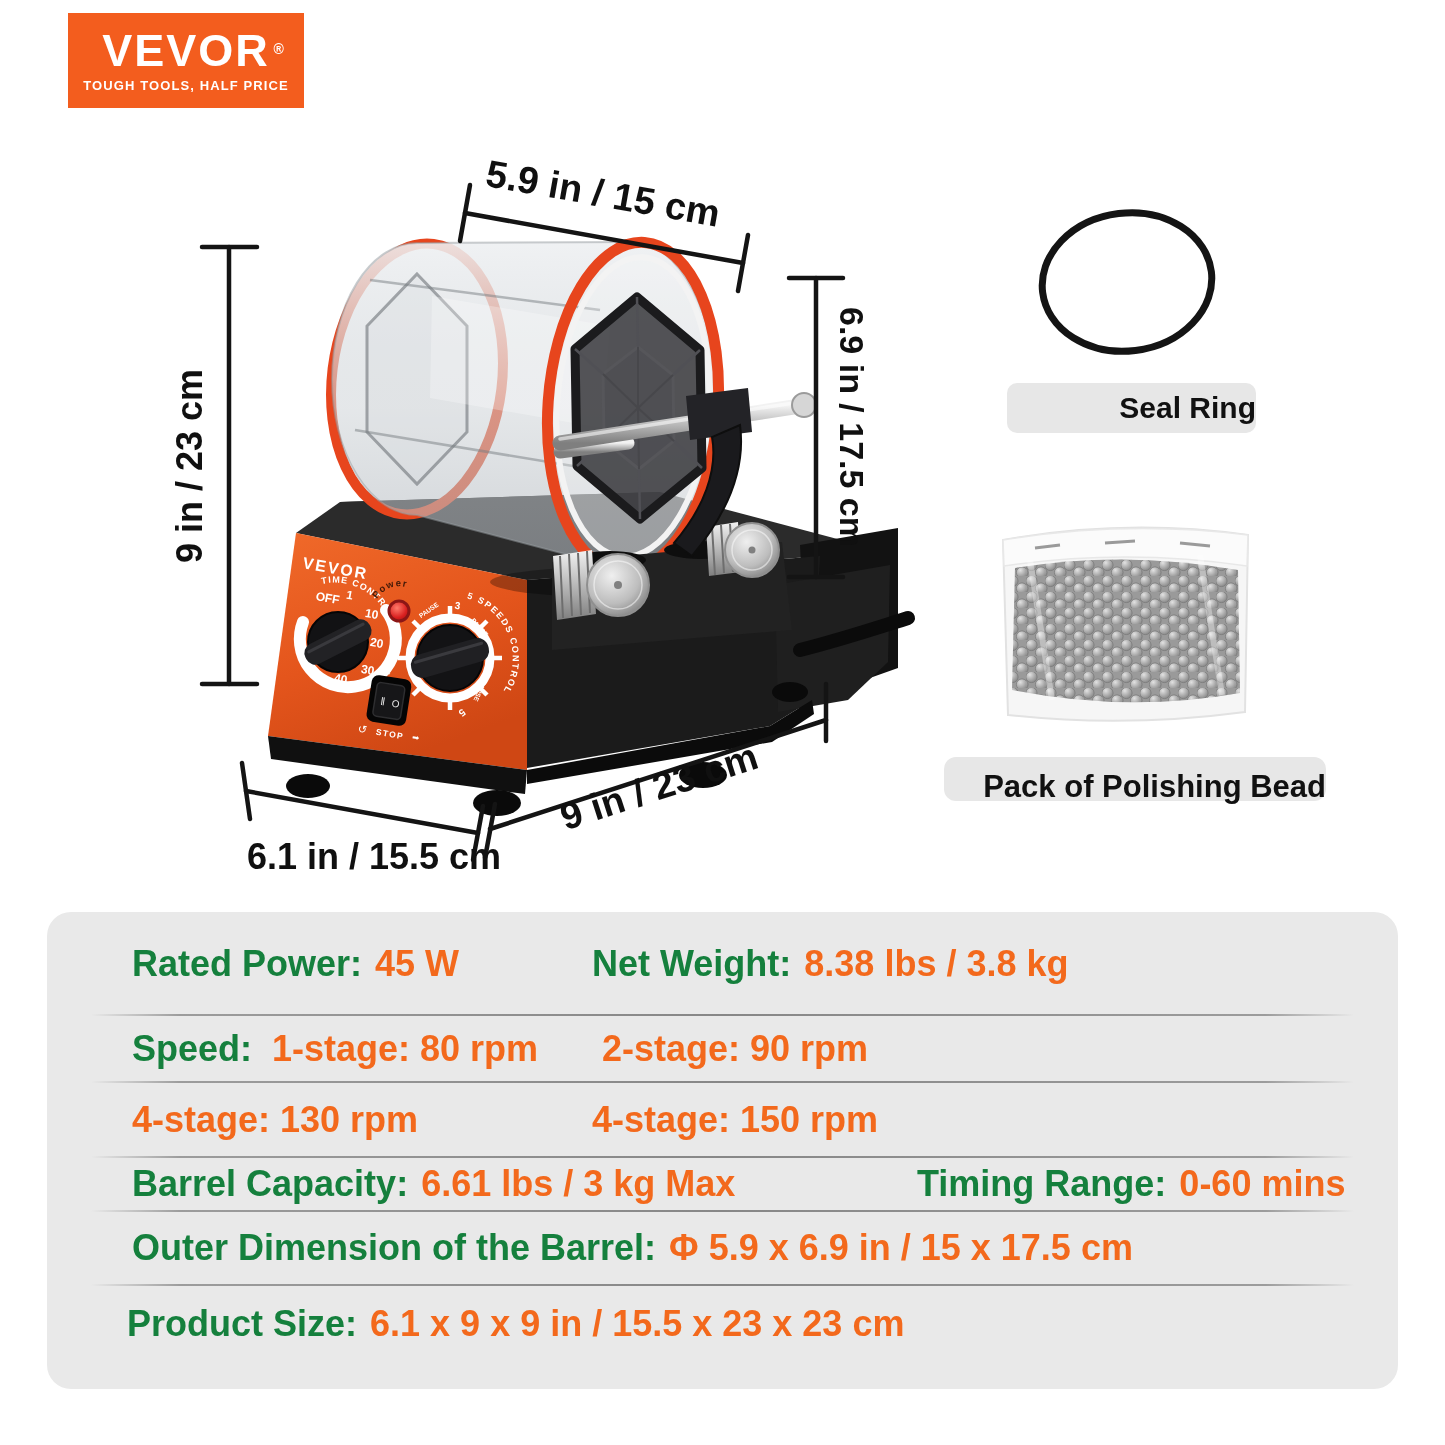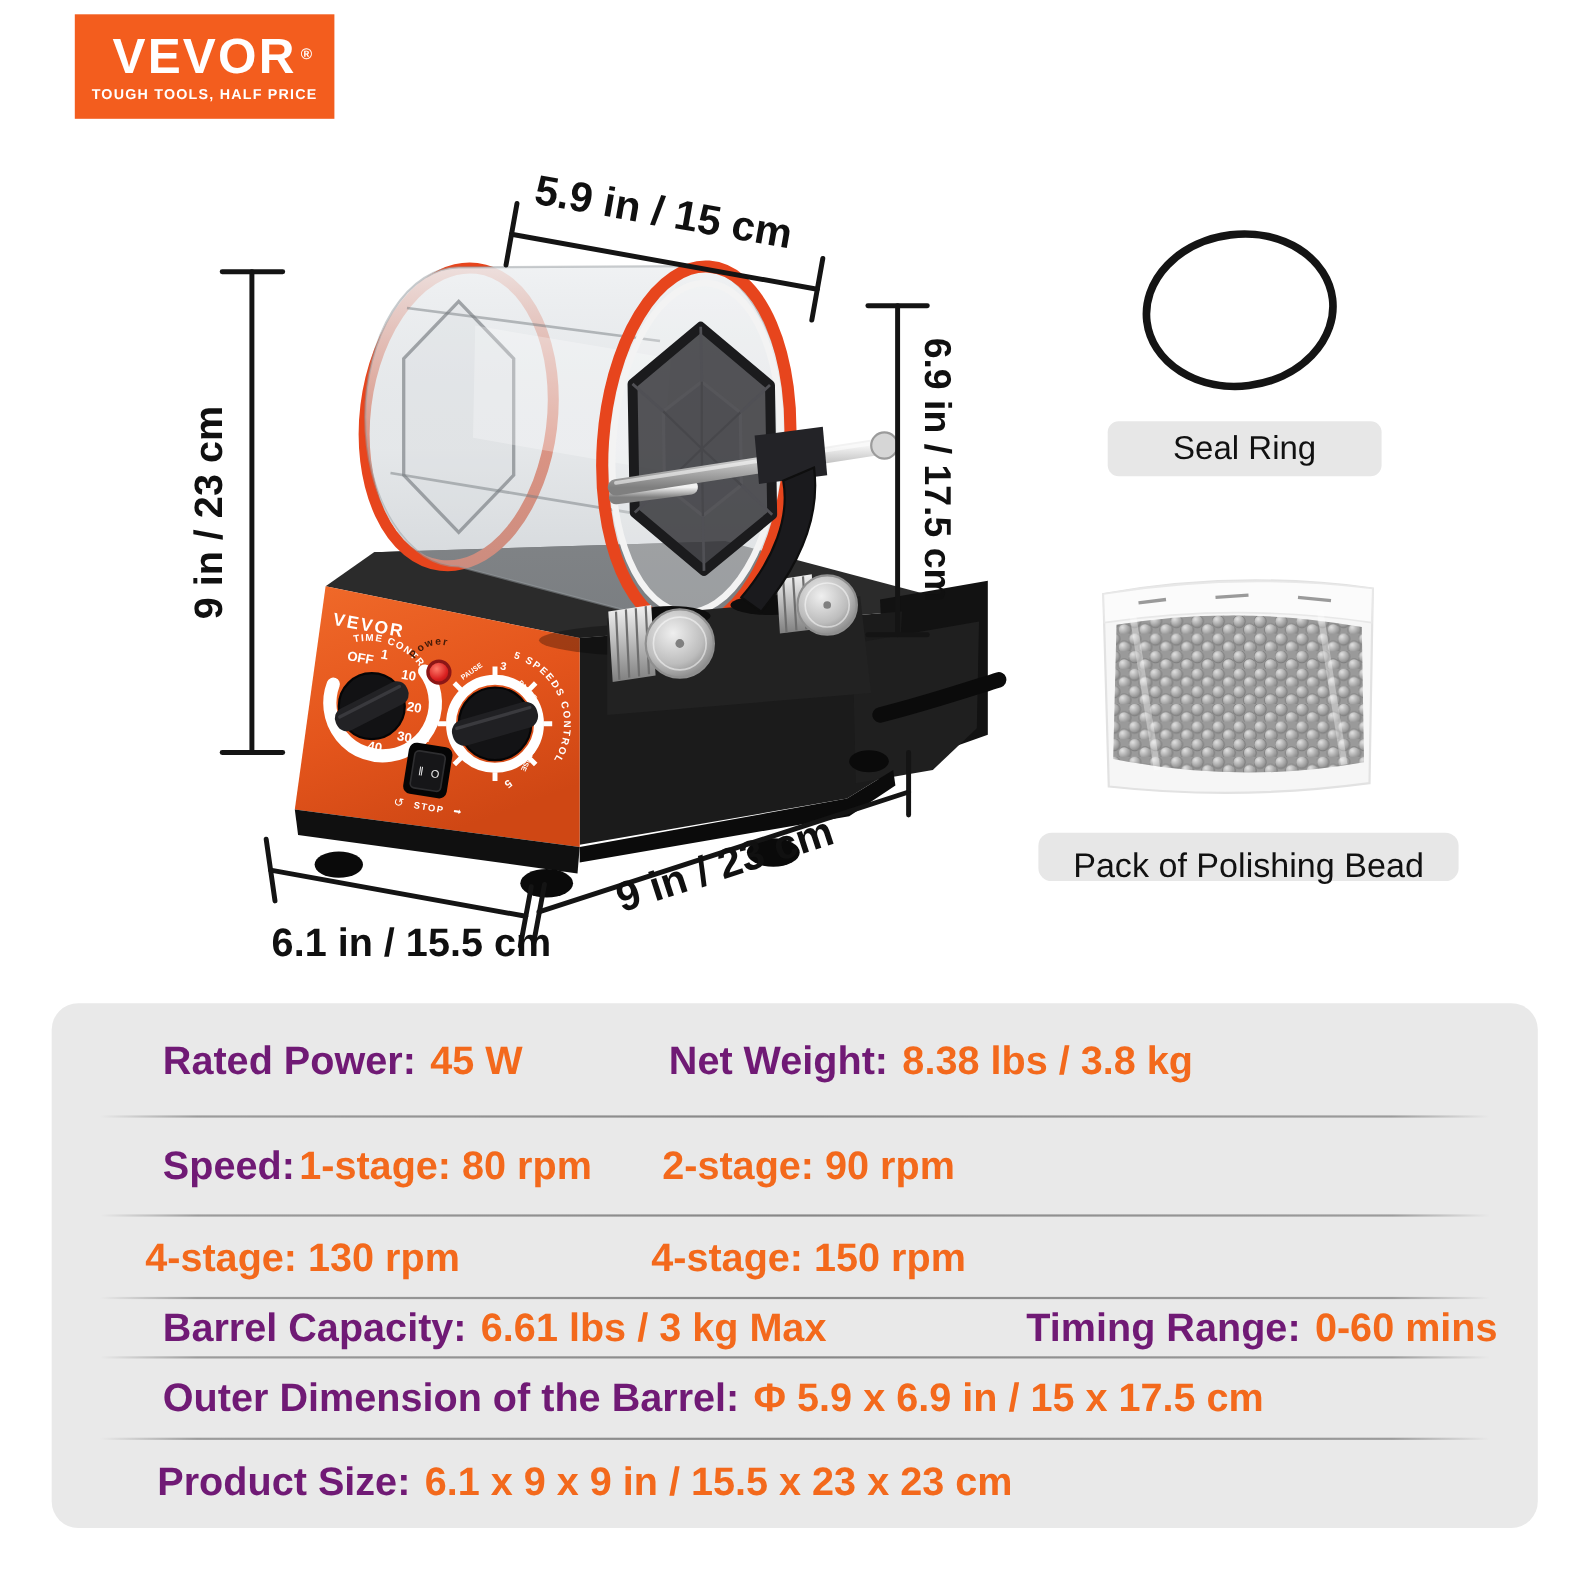--- a/index.html
+++ b/index.html
@@ -14,30 +14,30 @@
   .logo .reg{font-size:14px;position:absolute;top:-2px;right:-16px;font-weight:bold;}
   .logo .tagline{color:#fff;font-weight:bold;font-size:13px;letter-spacing:1.1px;margin-top:4px;white-space:nowrap;}
   
   .dim-label{position:absolute;font-weight:bold;color:#101010;white-space:nowrap;}
   .dim-top{left:603px;top:194px;font-size:38px;transform:translate(-50%,-50%) rotate(10deg);}
   .dim-right{left:851px;top:427px;font-size:34px;transform:translate(-50%,-50%) rotate(90deg);}
   .dim-left{left:190px;top:466px;font-size:36px;transform:translate(-50%,-50%) rotate(-90deg);}
   .dim-bl{left:374px;top:857px;font-size:36px;transform:translate(-50%,-50%);text-align:right;}
   .dim-br{left:659px;top:787px;font-size:38px;transform:translate(-50%,-50%) rotate(-18deg);}
   
-  .pill{position:absolute;background:#e7e7e7;color:#111;font-weight:normal;text-align:center;}
+  .pill{position:absolute;background:#e7e7e7;color:#111;font-weight:bold;text-align:right;}
   .pill-seal{left:1007px;top:383px;width:249px;height:50px;line-height:50px;font-size:30px;border-radius:10px;}
   .pill-beads{left:944px;top:757px;width:382px;height:44px;line-height:60px;font-size:31px;border-radius:12px;}
   
   .spec-table{position:absolute;left:47px;top:912px;width:1351px;height:477px;background:#e9e9e9;
               border-radius:24px;box-sizing:border-box;padding-top:2px;}
   .spec-row{position:relative;}
-  .r1{height:100px;} .r2{height:88px;} .r3{height:73px;} .r4{height:52px;} .r5{height:72px;} .r6{height:75px;}
+  .r1{height:100px;} .r2{height:65px;} .r3{height:73px;} .r4{height:52px;} .r5{height:72px;} .r6{height:75px;}
   .cell{position:absolute;top:50%;transform:translateY(-50%);white-space:nowrap;font-size:36px;font-weight:bold;}
-  .lbl{color:#701a75;margin-left:16px;}
+  .lbl{color:#15803d;}
   .val{color:#f3691c;}
   .gap{margin-left:13px;}
   .divider{height:2px;margin:0 44px;
     background:linear-gradient(90deg,rgba(145,145,145,0) 0%,#9c9c9c 7%,#878787 50%,#9c9c9c 93%,rgba(145,145,145,0) 100%);}
   svg text{font-family:"Liberation Sans",sans-serif;}
 </style>
 </head>
 <body>
 
 <div class="canvas">

